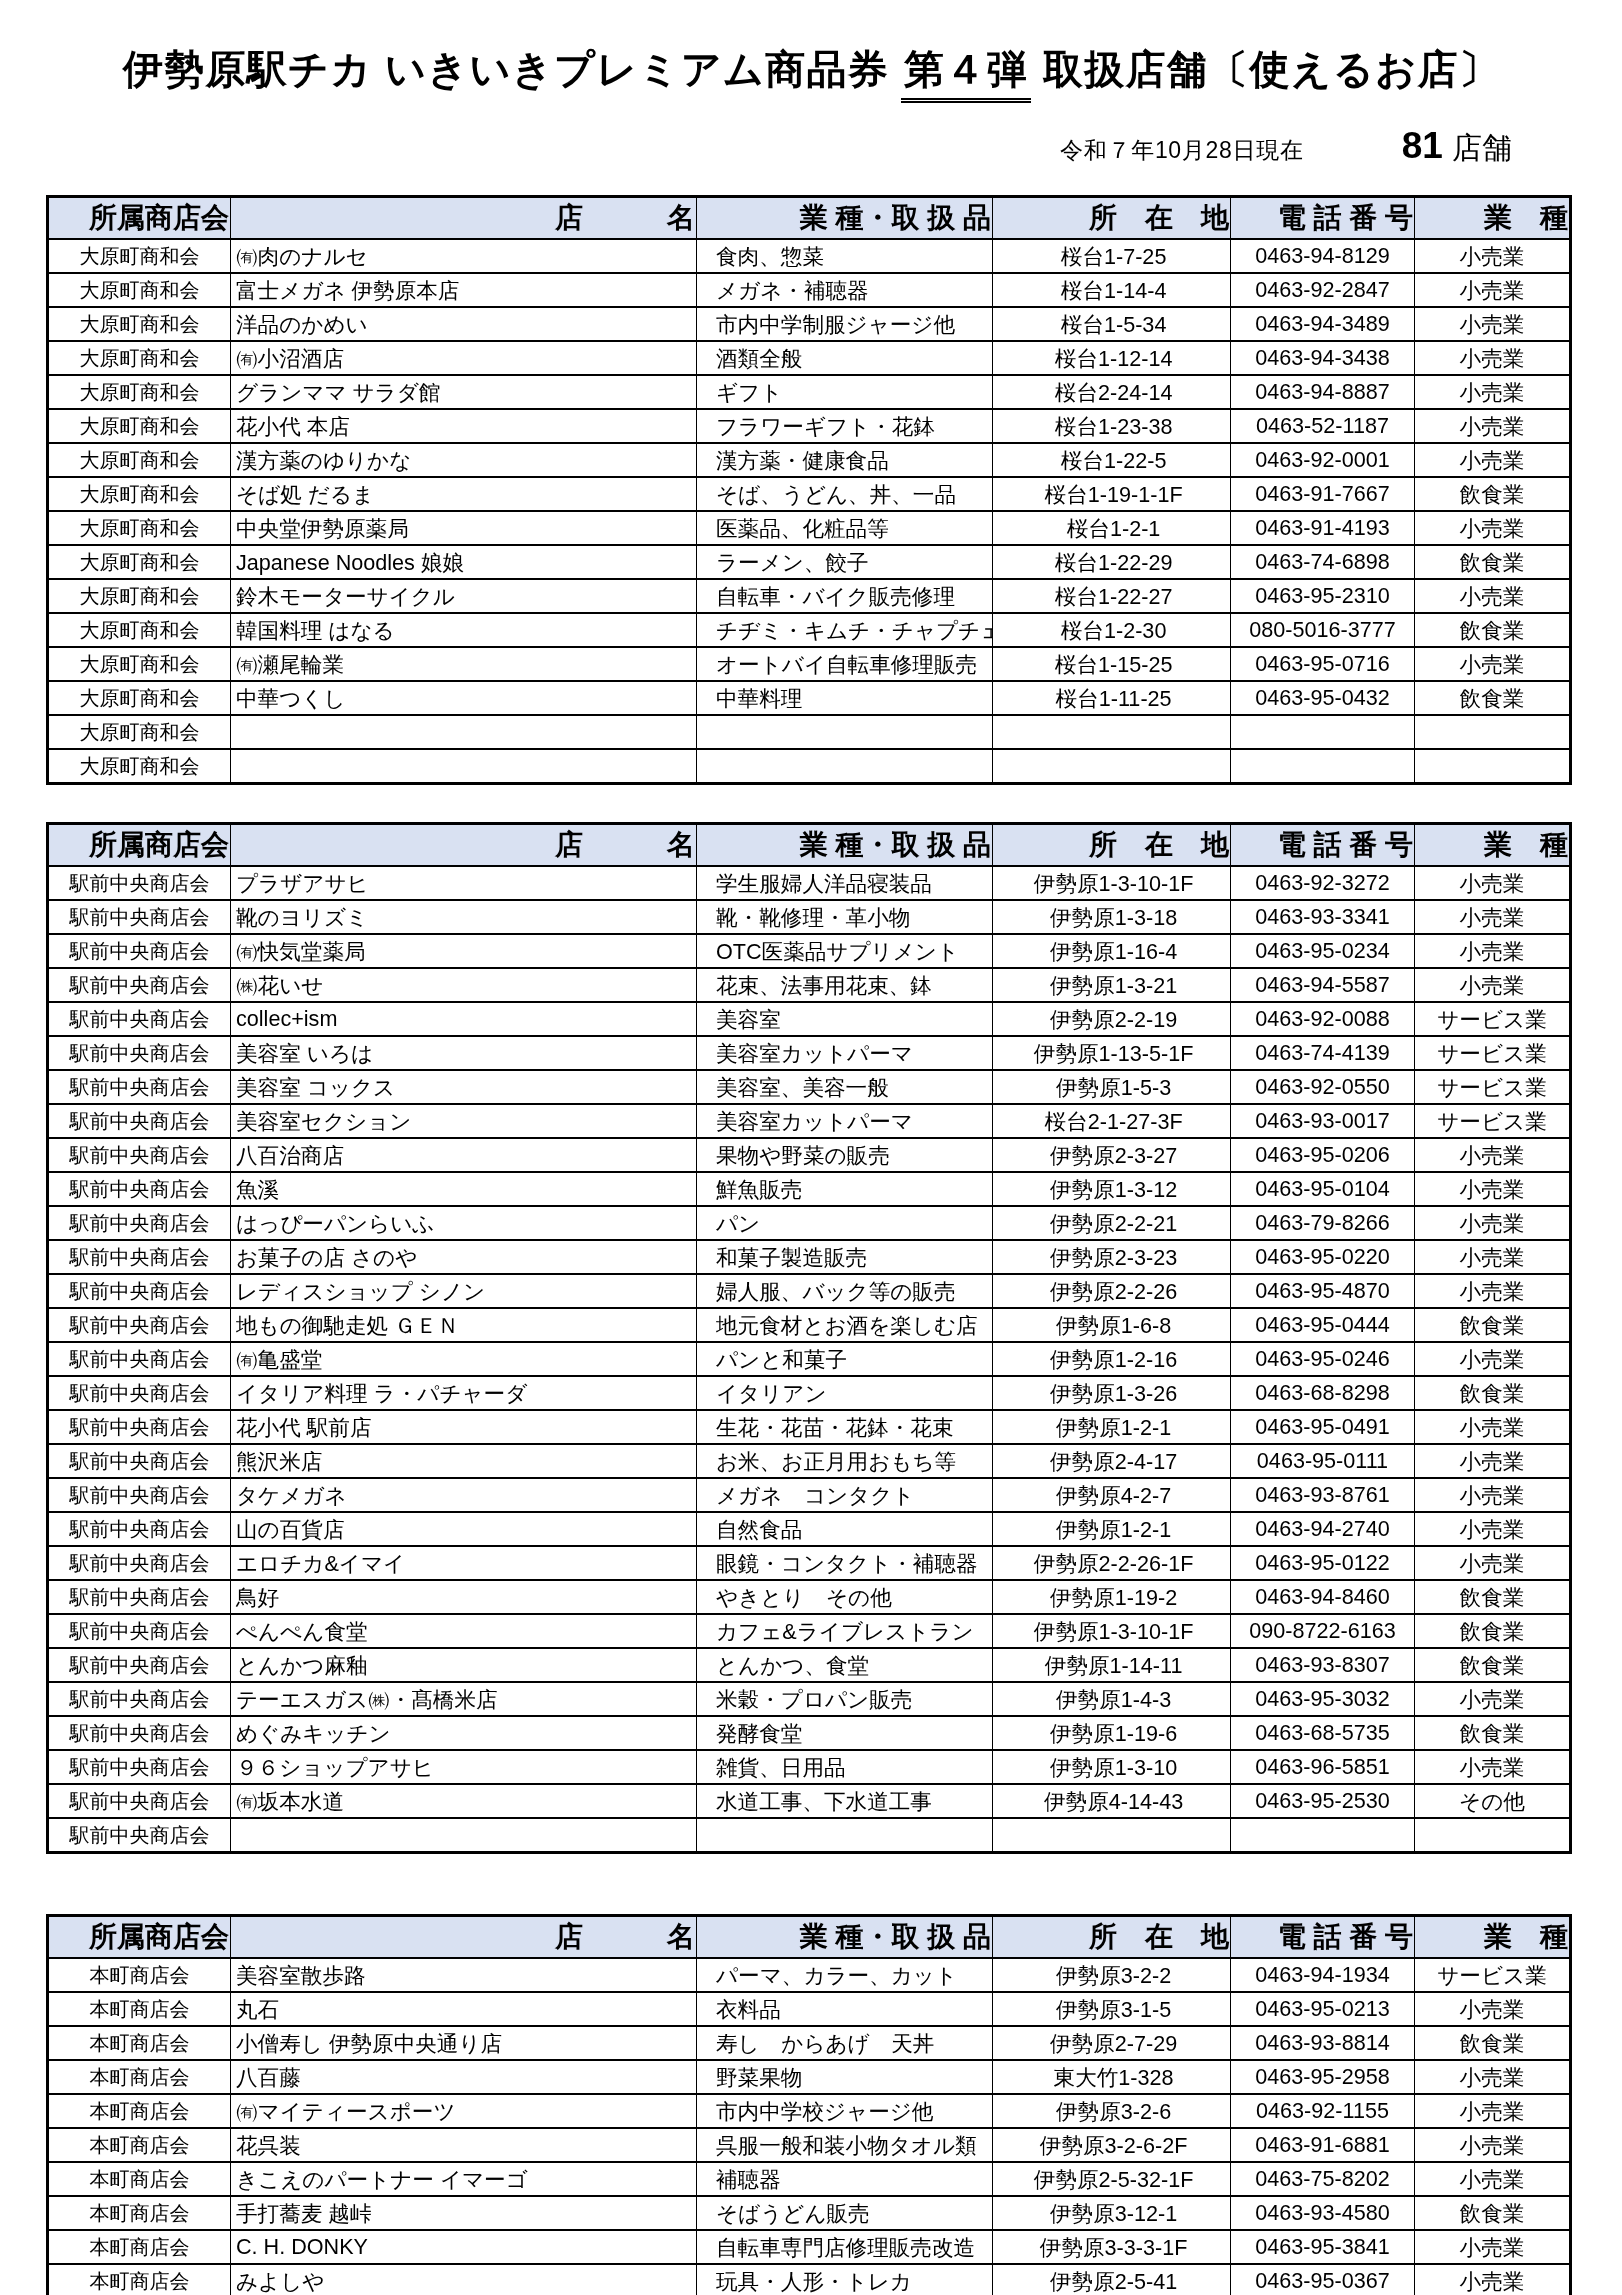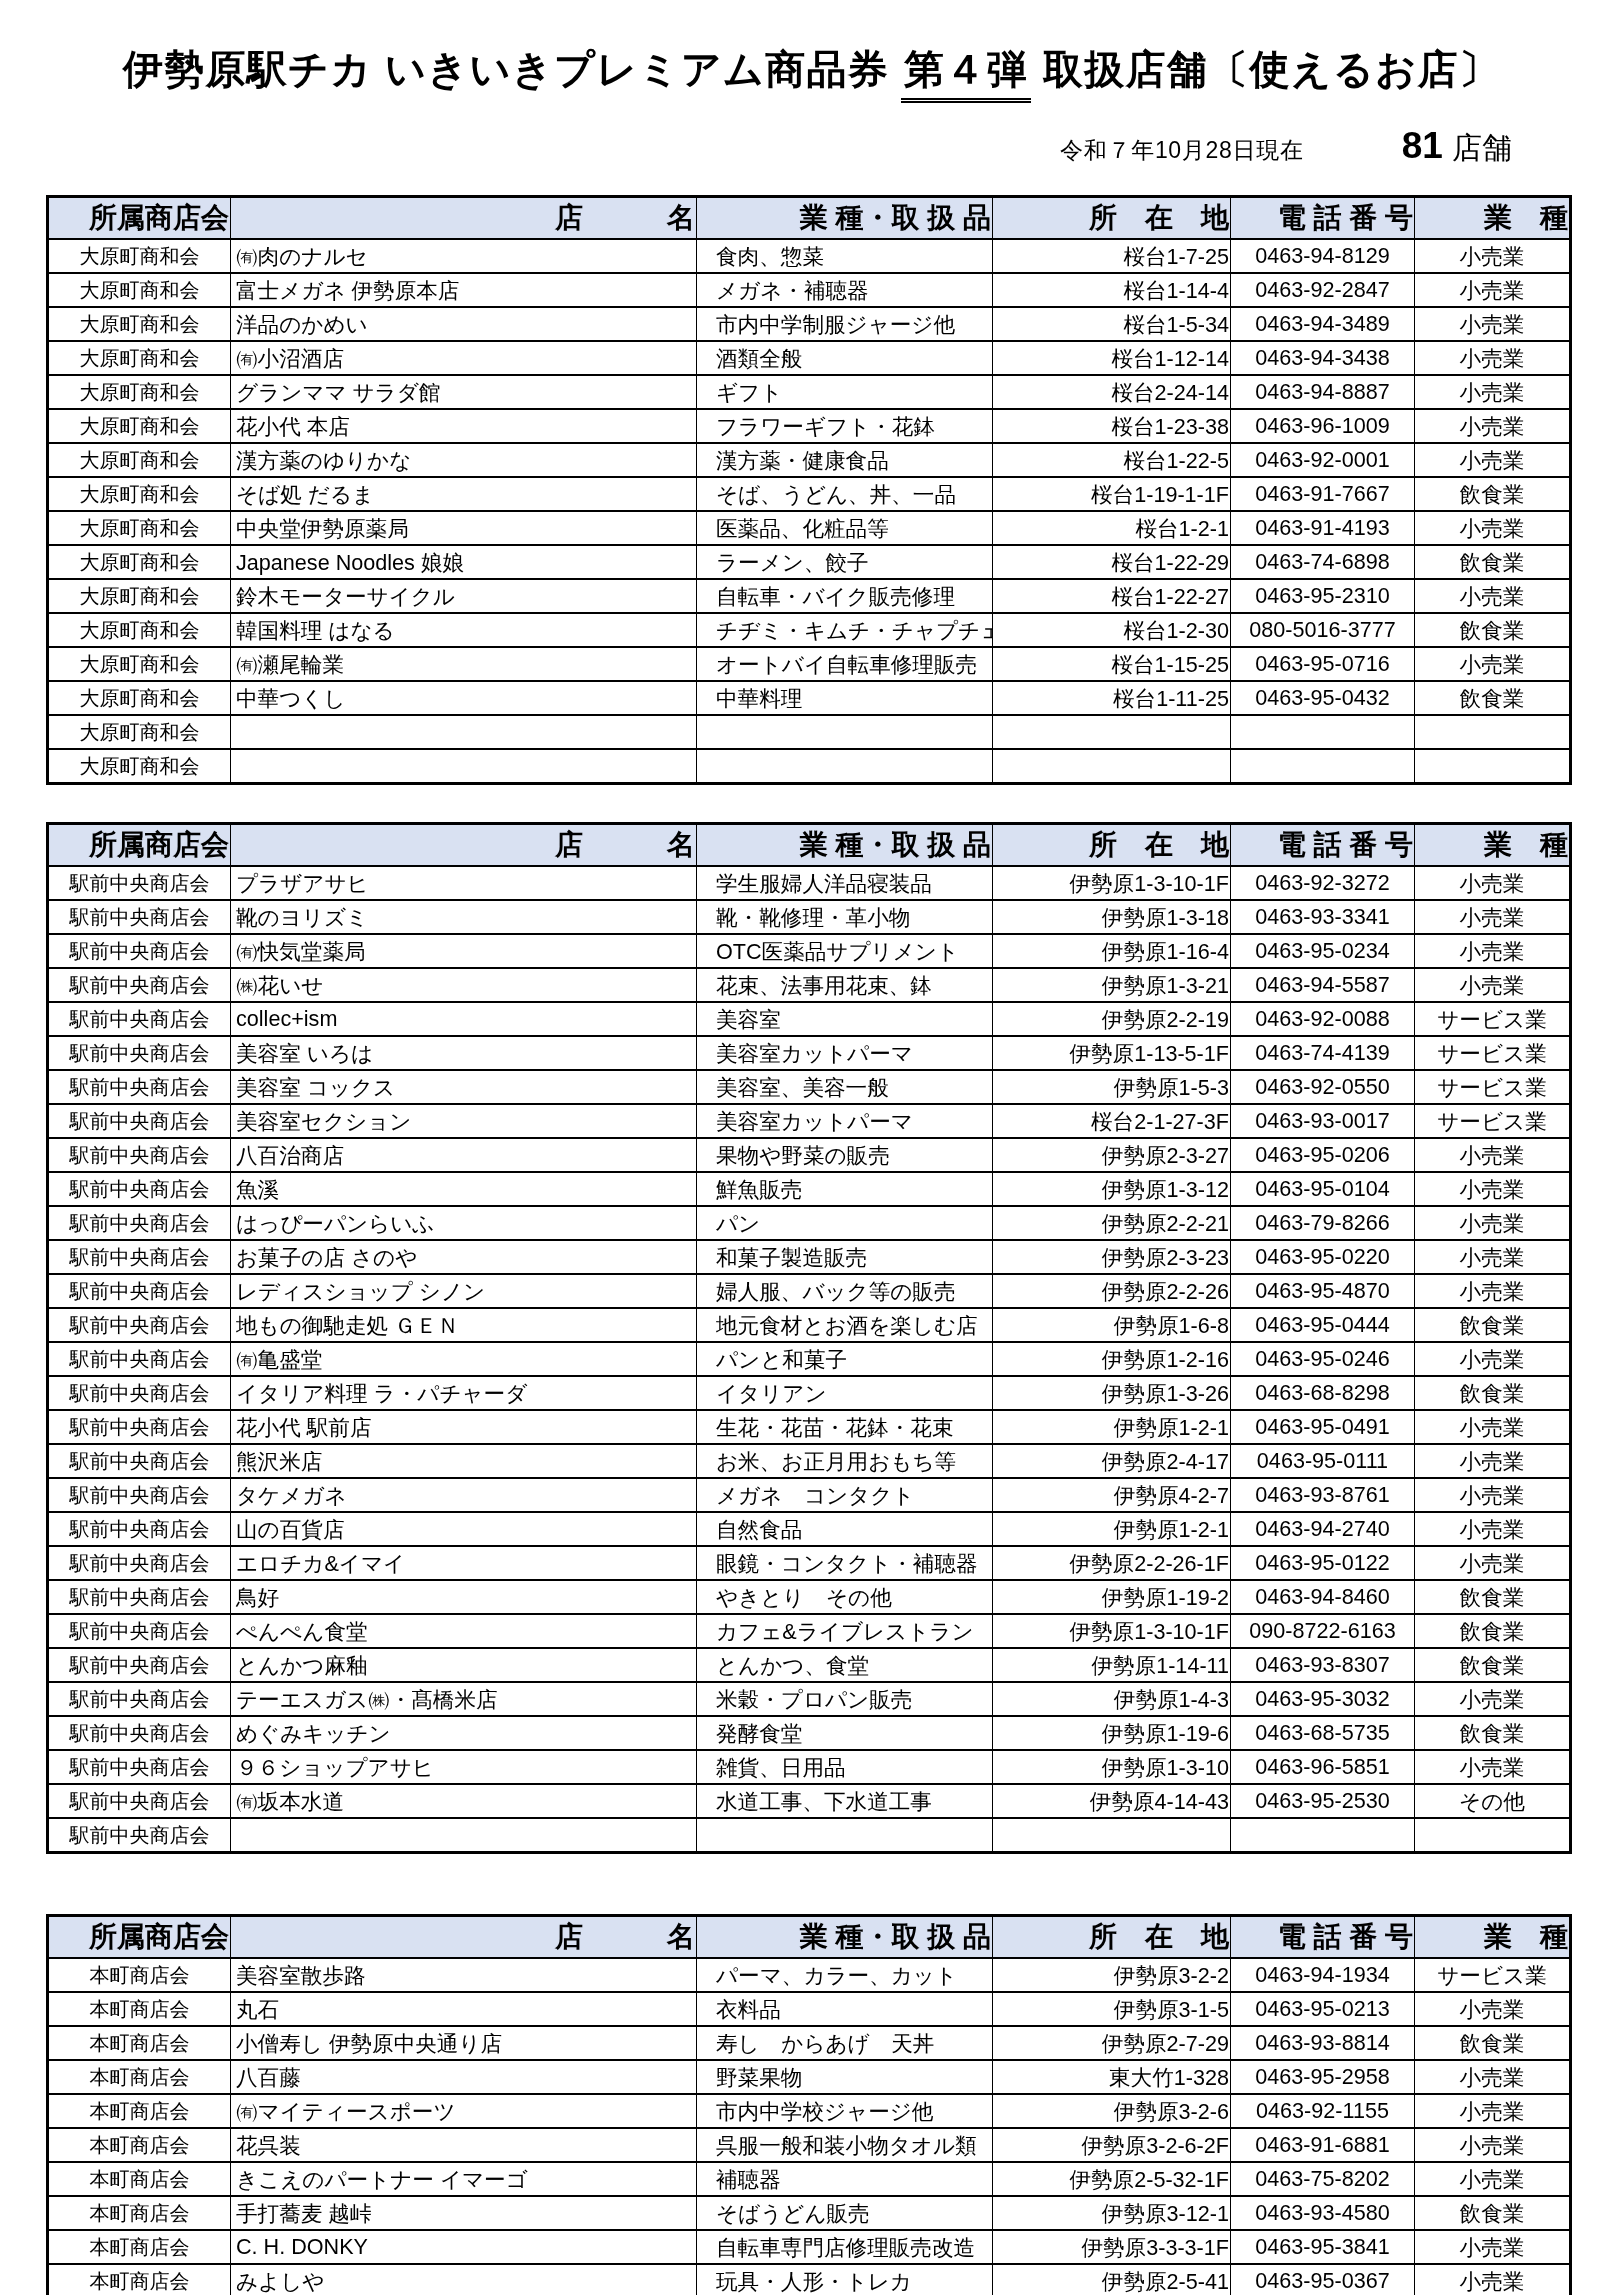--- a/index.html
+++ b/index.html
@@ -84,21 +84,21 @@
     border-bottom: 2.6px solid #000;
   }
   td {
     height: 30px;
     font-size: 21.6px;
     font-weight: normal;
   }
   td.c-assoc { text-align: center; font-size: 20px; }
   td.c-name  { text-align: left; padding-left: 5px; }
   td.c-goods { text-align: left; padding-left: 19px; }
-  td.c-addr  { text-align: right; padding-left: 5.2px; }
+  td.c-addr  { text-align: center; padding-left: 5.2px; }
   td.c-phone { text-align: center; }
   td.c-cat   { text-align: center; }
 </style>
 </head>
 <body style="background: rgb(255, 255, 255);">
 
 <div class="title"><span>伊勢原駅チカ いきいきプレミアム商品券 </span><span class="u4">第４弾</span><span> 取扱店舗〔使えるお店〕</span></div>
 
 <div class="meta-row">
   <span class="date">令和７年10月28日現在</span>
@@ -165,21 +165,21 @@
     <td class="c-goods">ギフト</td>
     <td class="c-addr">桜台2-24-14</td>
     <td class="c-phone">0463-94-8887</td>
     <td class="c-cat">小売業</td>
   </tr>
       <tr>
     <td class="c-assoc">大原町商和会</td>
     <td class="c-name">花小代 本店</td>
     <td class="c-goods">フラワーギフト・花鉢</td>
     <td class="c-addr">桜台1-23-38</td>
-    <td class="c-phone">0463-96-1009</td>
+    <td class="c-phone">0463-52-1187</td>
     <td class="c-cat">小売業</td>
   </tr>
       <tr>
     <td class="c-assoc">大原町商和会</td>
     <td class="c-name">漢方薬のゆりかな</td>
     <td class="c-goods">漢方薬・健康食品</td>
     <td class="c-addr">桜台1-22-5</td>
     <td class="c-phone">0463-92-0001</td>
     <td class="c-cat">小売業</td>
   </tr>

